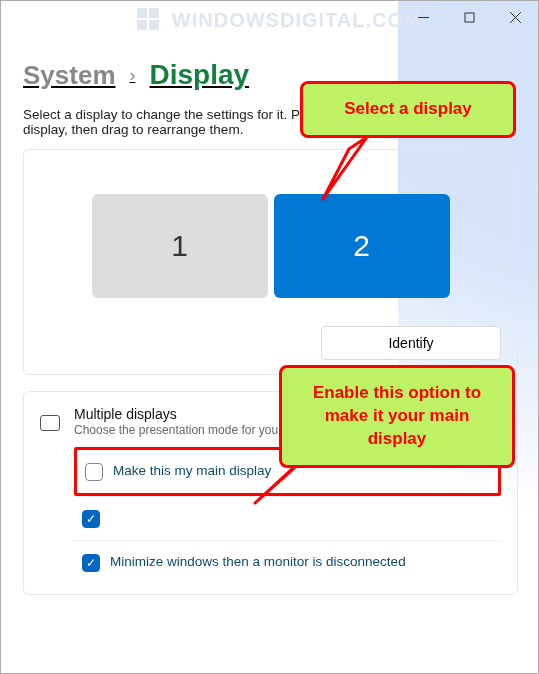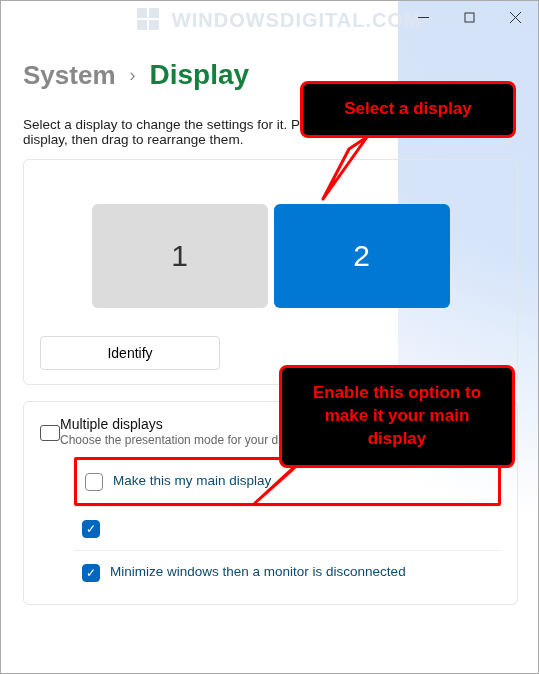--- a/index.html
+++ b/index.html
@@ -64,21 +64,22 @@
   .content {
     position: absolute;
     top: 36px; left: 0; right: 0; bottom: 0;
     padding: 22px 20px 0 22px;
   }
 
   .breadcrumb {
     display: flex;
     align-items: center;
     gap: 14px;
-    margin-bottom: 26px;
+    margin-bottom: 16px;
+    text-decoration: underline;
   }
   .breadcrumb .system {
     font-size: 26px;
     color: #888;
     font-weight: 600;
   }
   .breadcrumb .chev {
     font-size: 18px;
     color: #888;
   }
@@ -118,21 +119,21 @@
     justify-content: center;
     font-size: 30px;
     font-weight: 400;
     cursor: pointer;
   }
   .monitor.unselected { background: #dcdcdc; color:#333; }
   .monitor.selected { background: #0078d4; color: #fff; }
 
   .arrange-btns {
     display: flex;
-    justify-content: flex-start;
+    justify-content: flex-end;
     gap: 10px;
     padding: 4px 16px 0 16px;
   }
   .identify-btn {
     width: 180px;
     height: 34px;
     border: 1px solid #dcdcdc;
     border-radius: 4px;
     background: #fff;
     font-size: 14px;
@@ -141,20 +142,21 @@
 
   
   .section-card {
     border: 1px solid #e6e6e6;
     border-radius: 6px;
     padding: 14px 16px 10px 16px;
   }
   .section-header {
     display: flex;
     align-items: center;
+    gap: 14px;
     position: relative;
   }
   .section-icon {
     width: 20px; height: 16px;
     border: 1.5px solid #555;
     border-radius: 3px;
     position: relative;
     flex-shrink:0;
     margin-top:2px;
   }
@@ -212,21 +214,21 @@
 
   .main-display-highlight {
     border: 3px solid #ff0000;
     border-radius: 2px;
     margin-top:4px;
   }
 
   
   .callout {
     position: absolute;
-    background: #000000;
+    background: #bef264;
     border: 3px solid #ff0000;
     border-radius: 8px;
     color: #ff0000;
     font-weight: bold;
     font-size: 17px;
     text-align: center;
     padding: 14px 12px;
     z-index: 10;
     line-height:1.35;
   }

